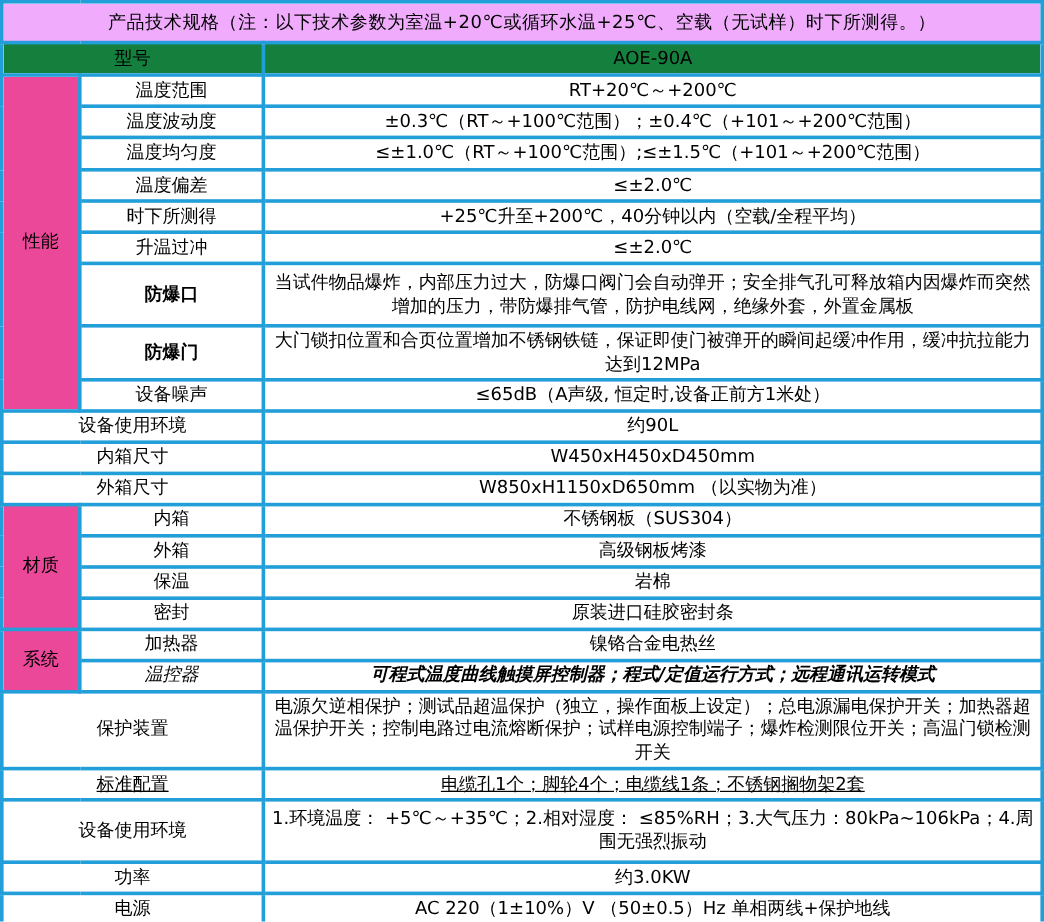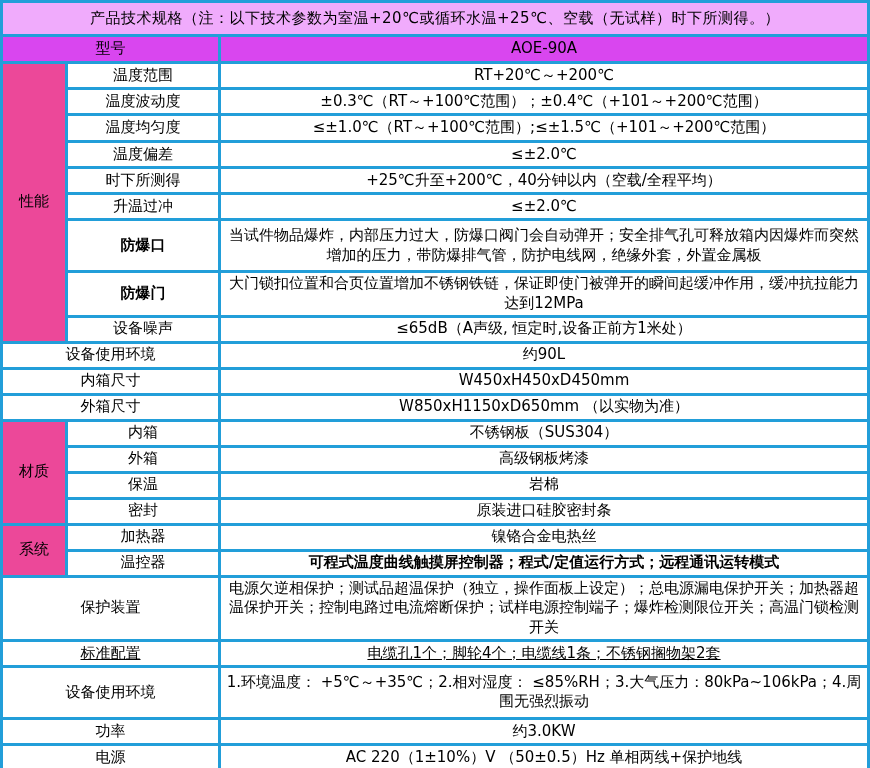--- a/index.html
+++ b/index.html
@@ -26,21 +26,21 @@
     padding: 1px 4px;
     line-height: 1.32;
     overflow: hidden;
     word-break: break-word;
   }
   .title-cell {
     background: #f0abfc;
     letter-spacing: 0.5px;
   }
   .model-row td {
-    background: #d946ef;
+    background: #15803d;
   }
   .group-cell {
     background: #ec4899;
   }
   .bold {
     font-weight: bold;
   }
   .value-cell {
     padding: 1px 6px;
   }
@@ -126,21 +126,21 @@
       </tr>
       <tr style="height: 26px;">
         <td>密封</td>
         <td class="value-cell">原装进口硅胶密封条</td>
       </tr>
       <tr style="height: 26px; margin-top: 29px;">
         <td rowspan="2" class="group-cell">系统</td>
         <td>加热器</td>
         <td class="value-cell">镍铬合金电热丝</td>
       </tr>
-      <tr style="height: 26px;">
+      <tr style="height: 26px; font-style: italic;">
         <td>温控器</td>
         <td class="value-cell bold">可程式温度曲线触摸屏控制器；程式/定值运行方式；远程通讯运转模式</td>
       </tr>
       <tr style="height: 64px;">
         <td colspan="2">保护装置</td>
         <td class="value-cell">电源欠逆相保护；测试品超温保护（独立，操作面板上设定）；总电源漏电保护开关；加热器超温保护开关；控制电路过电流熔断保护；试样电源控制端子；爆炸检测限位开关；高温门锁检测开关</td>
       </tr>
       <tr style="height: 26px; text-decoration: underline;">
         <td colspan="2">标准配置</td>
         <td class="value-cell">电缆孔1个；脚轮4个；电缆线1条；不锈钢搁物架2套</td>

